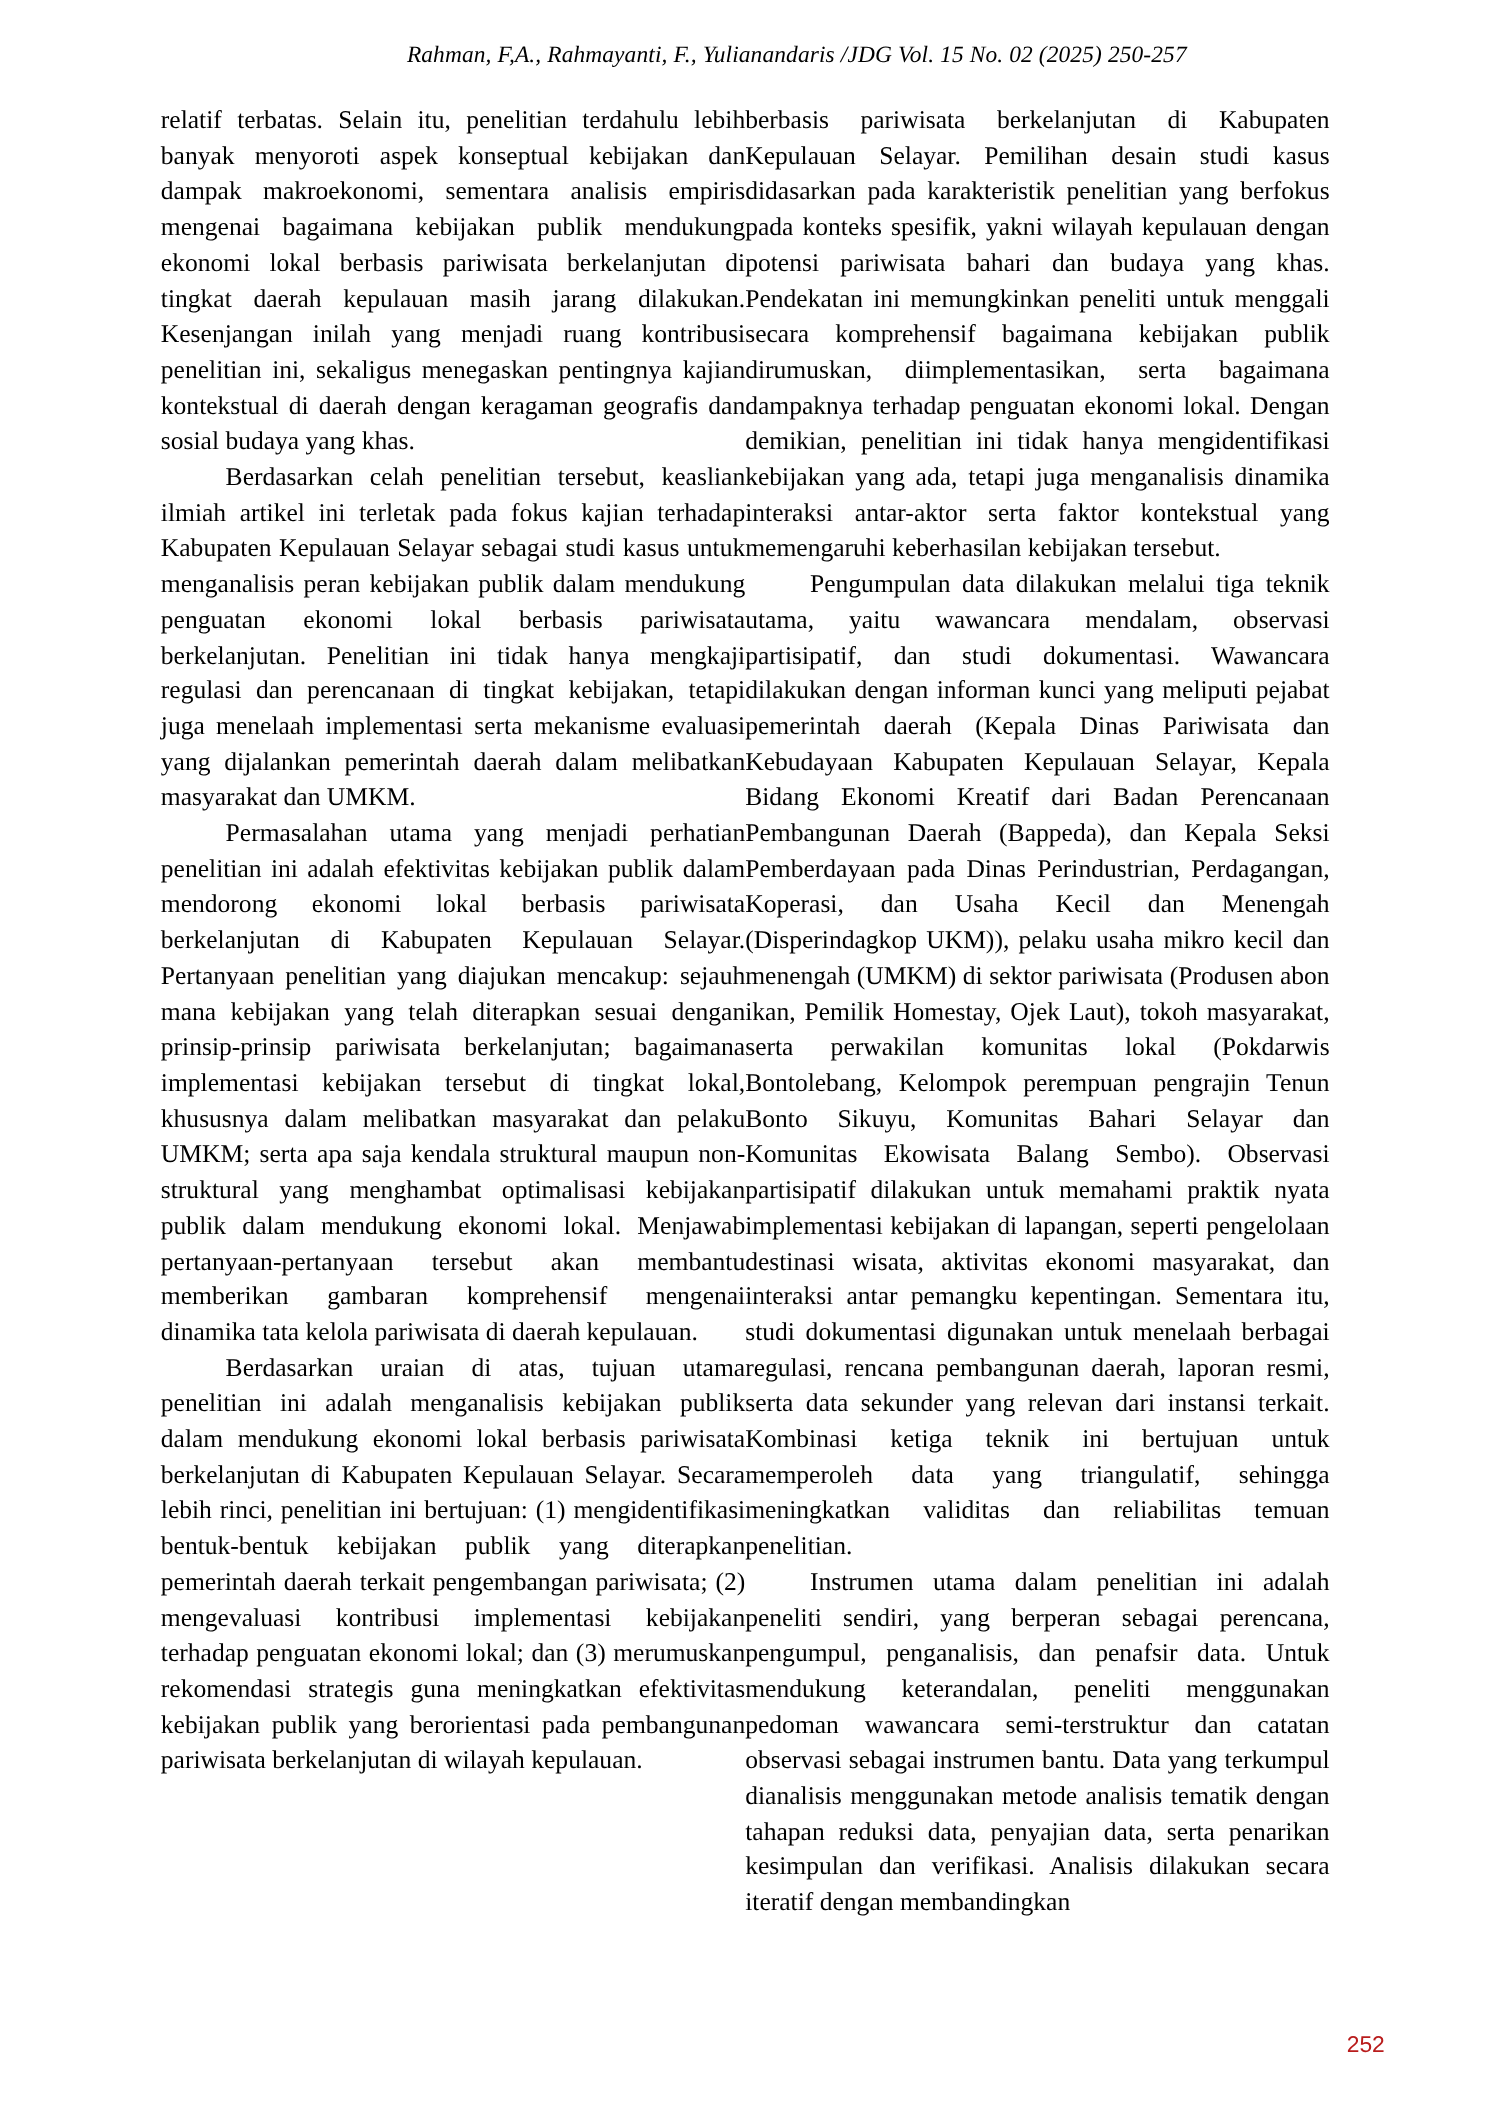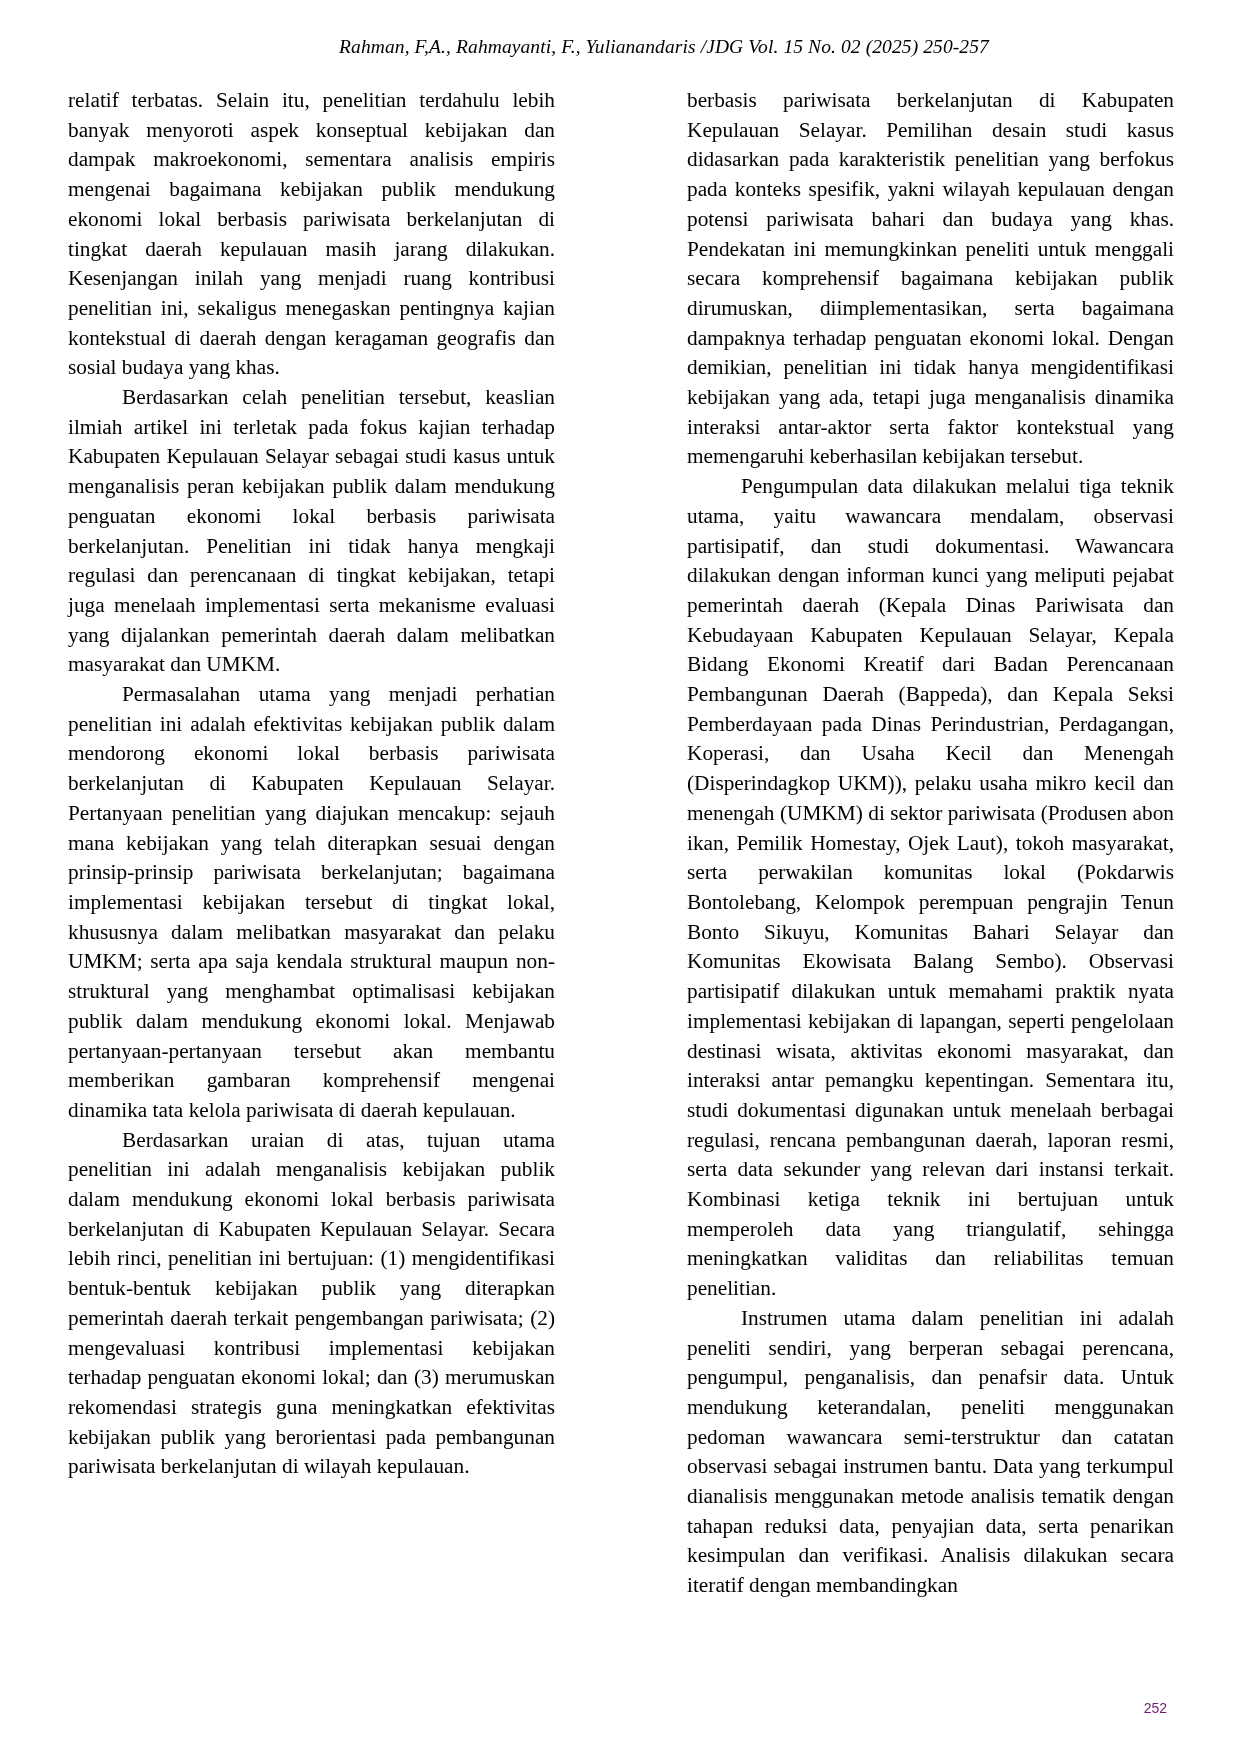--- a/index.html
+++ b/index.html
@@ -33,21 +33,21 @@
   }
 
   
   .columns {
     position: absolute;
     top: 86px;
     left: 68px;
     width: 1106px;
     height: 1560px;
     display: flex;
-    justify-content: space-between;
+    justify-content: center;
   }
   .col {
     width: 487px;
   }
 
   p.body {
     margin: 0;
     text-align: justify;
     text-justify: inter-word;
     font-size: 21.3px;
@@ -69,25 +69,25 @@
     font-size: 21.3px;
     line-height: 29.7px;
     font-weight: bold;
     text-align: left;
     letter-spacing: 0.2px;
   }
 
   
   .page-number {
     position: absolute;
-    right: 73px;
+    right: 86px;
     bottom: 38px;
     font-family: "Liberation Sans", "DejaVu Sans", sans-serif;
-    font-size: 14px;
-    color: #701a75;
+    font-size: 19px;
+    color: #b91c1c;
   }
 </style>
 </head>
 <body>
 
 <div class="page">
 
   <div class="running-header">Rahman, F,A., Rahmayanti, F., Yulianandaris /JDG Vol. 15 No. 02 (2025) 250-257</div>
 
   <div class="columns">

